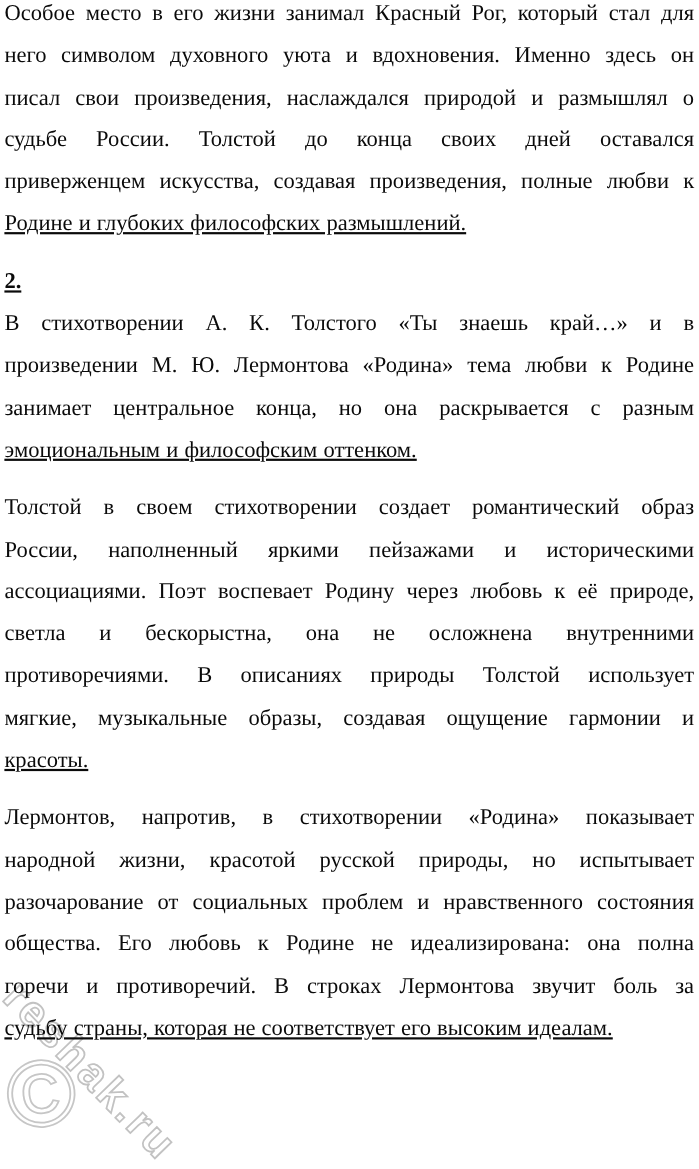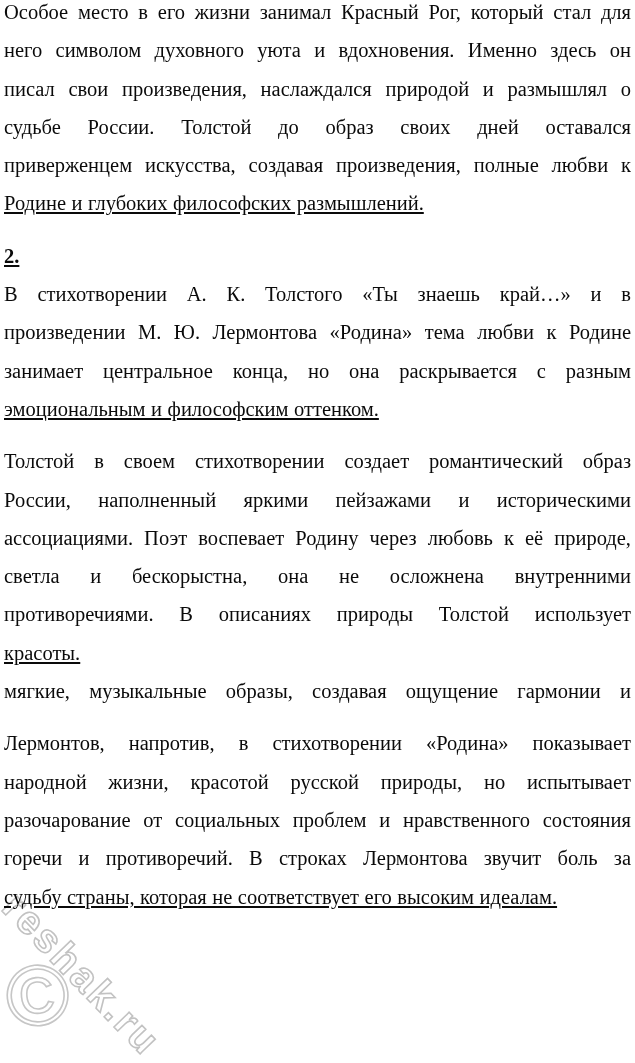--- a/index.html
+++ b/index.html
@@ -82,43 +82,44 @@
 <div class="page">
   <div class="watermark">
     <span class="wm-text">reshak.ru</span>
     <span class="wm-copy">©</span>
   </div>
   <div class="doc">
       <div class="para p">
         <div class="line">Особое место в его жизни занимал Красный Рог, который стал для</div>
         <div class="line">него символом духовного уюта и вдохновения. Именно здесь он</div>
         <div class="line">писал свои произведения, наслаждался природой и размышлял о</div>
-        <div class="line">судьбе России. Толстой до образ своих дней оставался</div>
+        <div class="line">судьбе России. Толстой до конца своих дней оставался</div>
         <div class="line">приверженцем искусства, создавая произведения, полные любви к</div>
         <div class="line last">Родине и глубоких философских размышлений.</div>
       </div>
       <div class="para h">
         <div class="line last">2.</div>
       </div>
       <div class="para p">
         <div class="line">В стихотворении А. К. Толстого «Ты знаешь край…» и в</div>
         <div class="line">произведении М. Ю. Лермонтова «Родина» тема любви к Родине</div>
         <div class="line">занимает центральное конца, но она раскрывается с разным</div>
         <div class="line last">эмоциональным и философским оттенком.</div>
       </div>
       <div class="para p">
         <div class="line">Толстой в своем стихотворении создает романтический образ</div>
         <div class="line">России, наполненный яркими пейзажами и историческими</div>
         <div class="line">ассоциациями. Поэт воспевает Родину через любовь к её природе,</div>
         <div class="line">светла и бескорыстна, она не осложнена внутренними</div>
         <div class="line">противоречиями. В описаниях природы Толстой использует</div>
+        <div class="line">мягкие, музыкальные образы, создавая ощущение гармонии и</div>
         <div class="line last">красоты.</div>
-        <div class="line">мягкие, музыкальные образы, создавая ощущение гармонии и</div>
       </div>
       <div class="para p">
         <div class="line">Лермонтов, напротив, в стихотворении «Родина» показывает</div>
         <div class="line">народной жизни, красотой русской природы, но испытывает</div>
         <div class="line">разочарование от социальных проблем и нравственного состояния</div>
+        <div class="line">общества. Его любовь к Родине не идеализирована: она полна</div>
         <div class="line">горечи и противоречий. В строках Лермонтова звучит боль за</div>
         <div class="line last">судьбу страны, которая не соответствует его высоким идеалам.</div>
       </div>
     </div>
 </div>
 
 </body></html>

